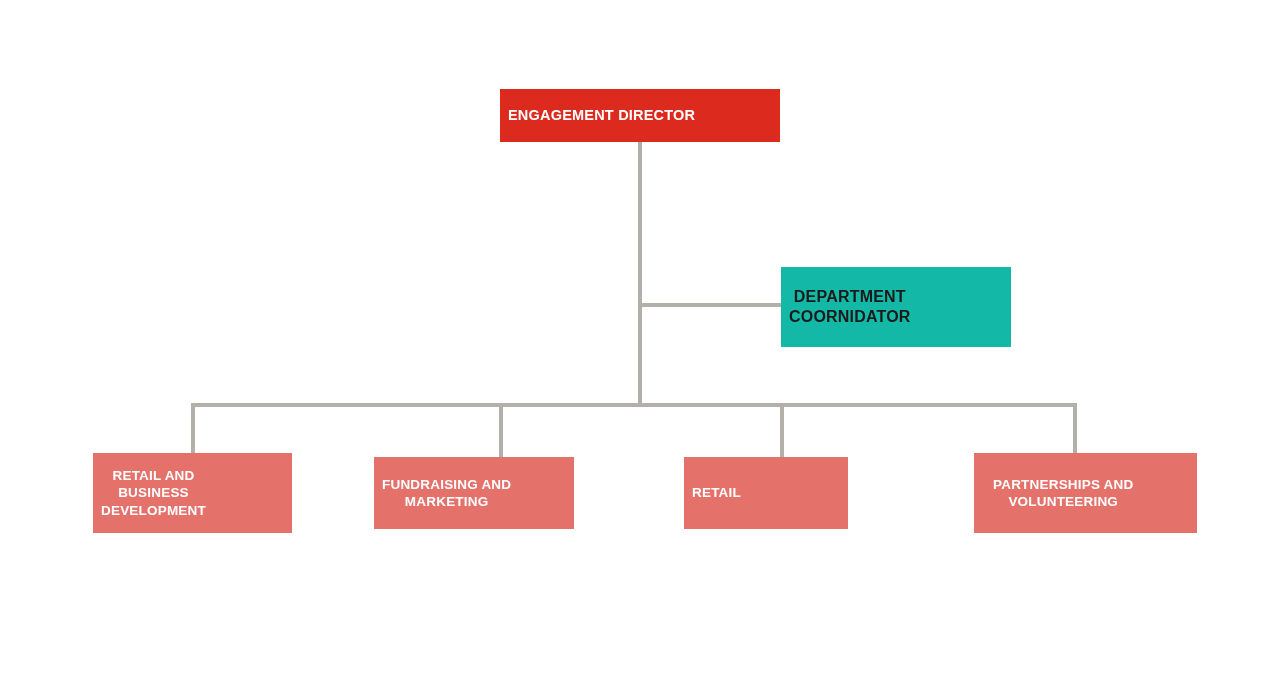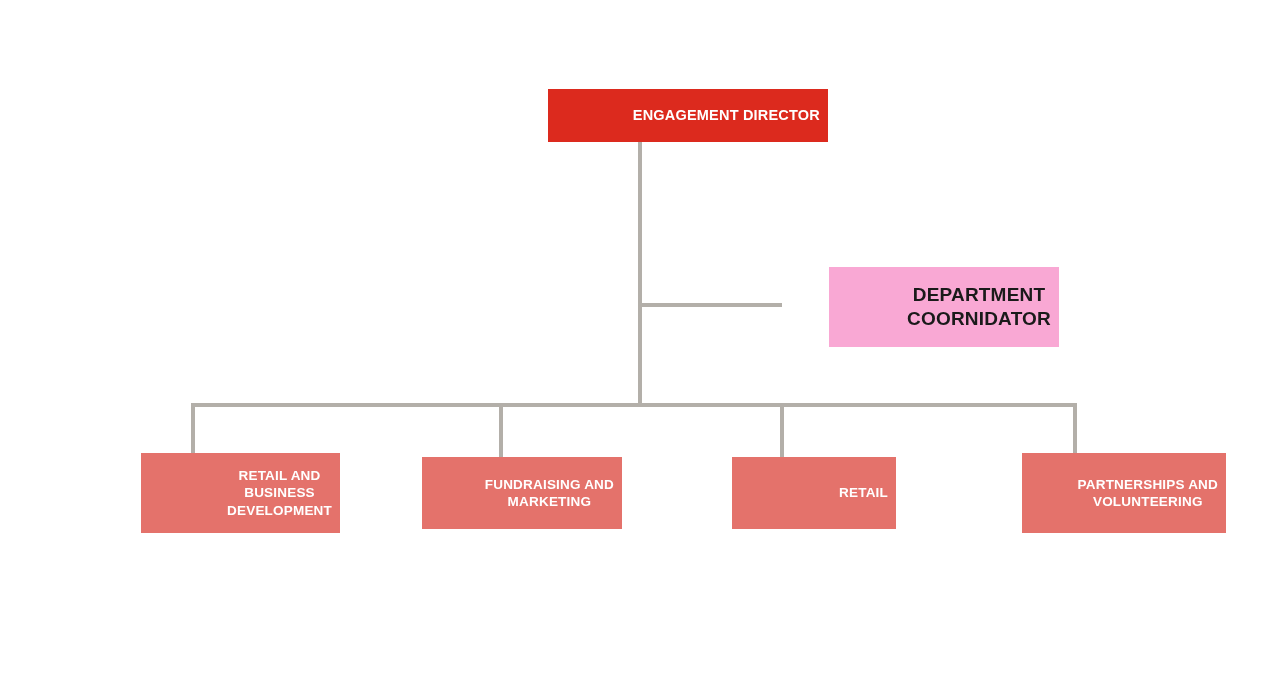--- a/index.html
+++ b/index.html
@@ -25,46 +25,45 @@
     position: absolute;
     background: #b3afa9;
   }
 
   
   .node {
     position: absolute;
     box-sizing: border-box;
     display: flex;
     align-items: center;
-    justify-content: flex-end;
+    justify-content: flex-start;
     text-align: center;
     padding: 4px 8px;
     line-height: 1.28;
     letter-spacing: 0.2px;
-    margin-left: 48px;
   }
   .node-label {
     display: block;
     white-space: pre-line;
   }
 
   
   .node--root {
     background: #dc2a1e;
     color: #ffffff;
     font-weight: bold;
     font-size: 14.5px;
   }
 
   
   .node--staff {
-    background: #f9a8d4;
+    background: #14b8a6;
     color: #1a1a1a;
     font-weight: bold;
-    font-size: 19px;
+    font-size: 16px;
   }
 
   
   .node--leaf {
     background: #e4726b;
     color: #ffffff;
     font-weight: bold;
     font-size: 13.5px;
   }
 </style>
@@ -104,18 +103,18 @@
 
   <div class="node node--leaf" style="left:374px; top:457px; width:200px; height:72px;">
     <span class="node-label">FUNDRAISING AND
 MARKETING</span>
   </div>
 
   <div class="node node--leaf" style="left:684px; top:457px; width:164px; height:72px;">
     <span class="node-label">RETAIL</span>
   </div>
 
-  <div class="node node--leaf" style="left:974px; top:453px; width:204px; height:80px;padding-left:19px;">
+  <div class="node node--leaf" style="left:974px; top:453px; width:223px; height:80px;padding-left:19px;">
     <span class="node-label">PARTNERSHIPS AND
 VOLUNTEERING</span>
   </div>
 
 </div>
 
 </body></html>

